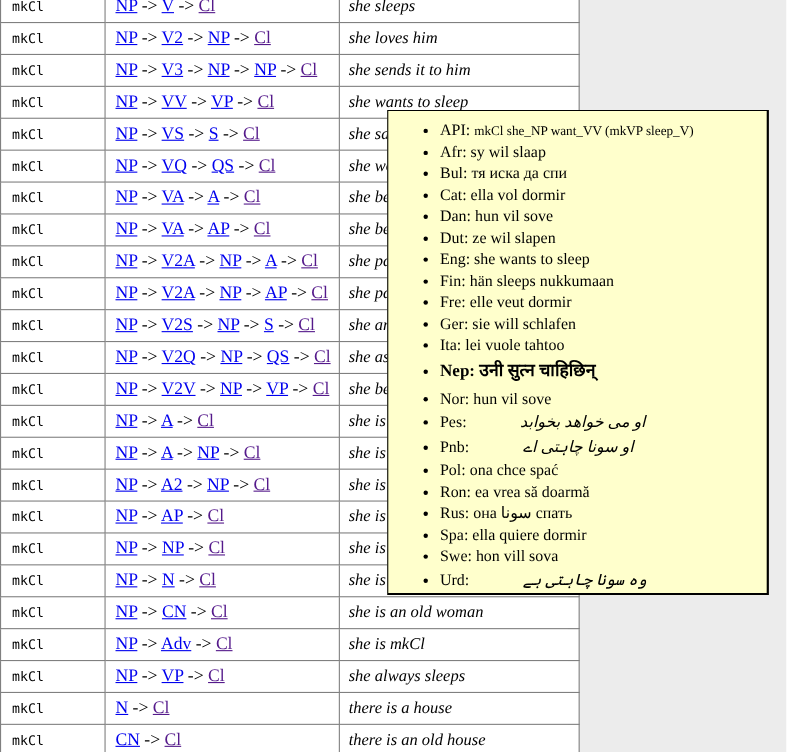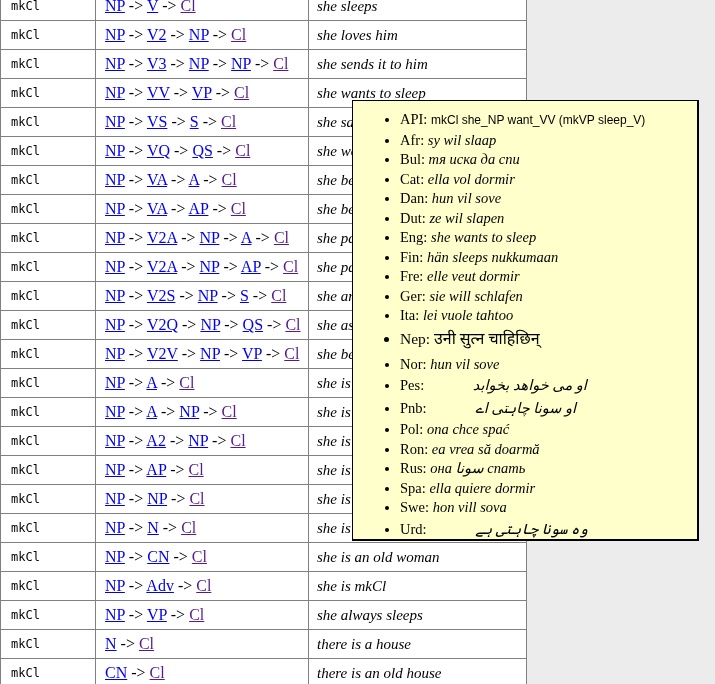--- a/index.html
+++ b/index.html
@@ -73,27 +73,27 @@
     padding: 0 6px 0 47px;
     list-style: disc outside;
   }
   .popup li {
     font-size: 14.5px;
     line-height: 19.5px;
     color: #000;
     white-space: nowrap;
   }
   .popup li .lang-label { font-style: normal; }
-  .popup li .val-italic { font-style: italic; }
+  .popup li .val-italic { }
   .popup li .val-mono {
-    font-family: Liberation Sans, sans-serif;
+    font-family: Liberation Serif, serif;
     font-style: normal;
     font-size: 12px;
   }
-  .popup li.deva { line-height: 25px; font-size: 15.5px; padding-bottom: 4px; }
+  .popup li.deva { line-height: 25px; font-size: 15.5px; padding-bottom: 4px; font-weight: bold; }
   .popup li.deva .val-deva { font-style: normal; font-size: 16px; }
   .popup li.rtl { line-height: 23px; }
   .popup li.rtl .val-rtl { font-style: italic; unicode-bidi: embed; direction: rtl; margin-left: 45px; }
 </style>
 </head>
 <body style="--link: #0000EE; --visited: #551A8B;">
 
 <div class="side-bg"></div>
 
 <table class="synopsis">

